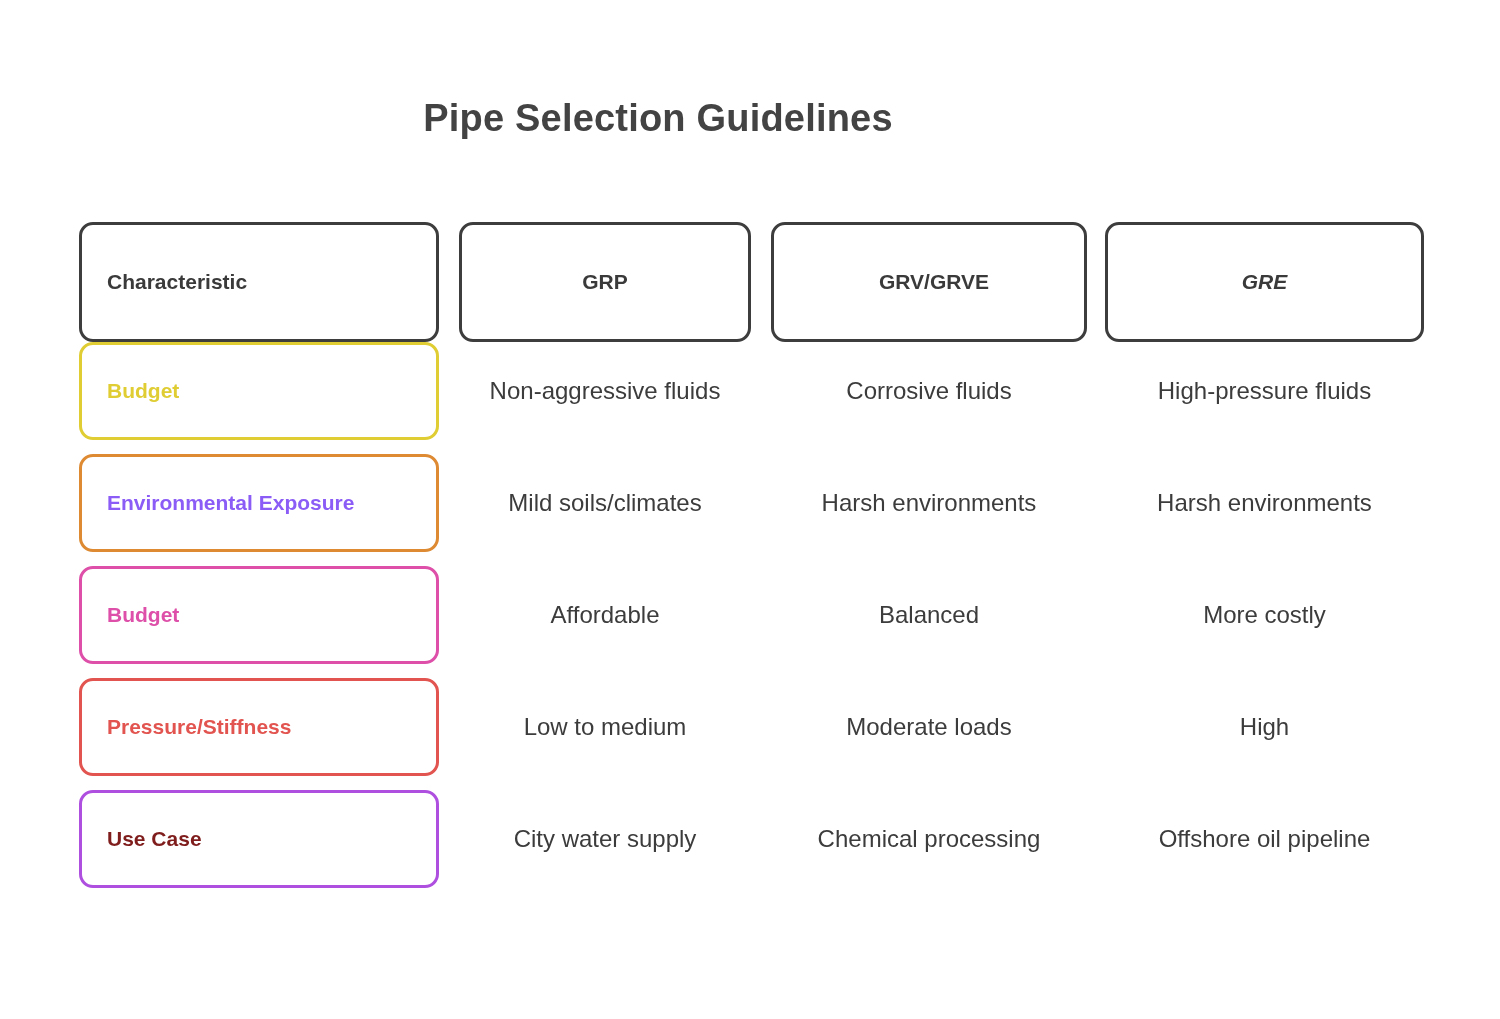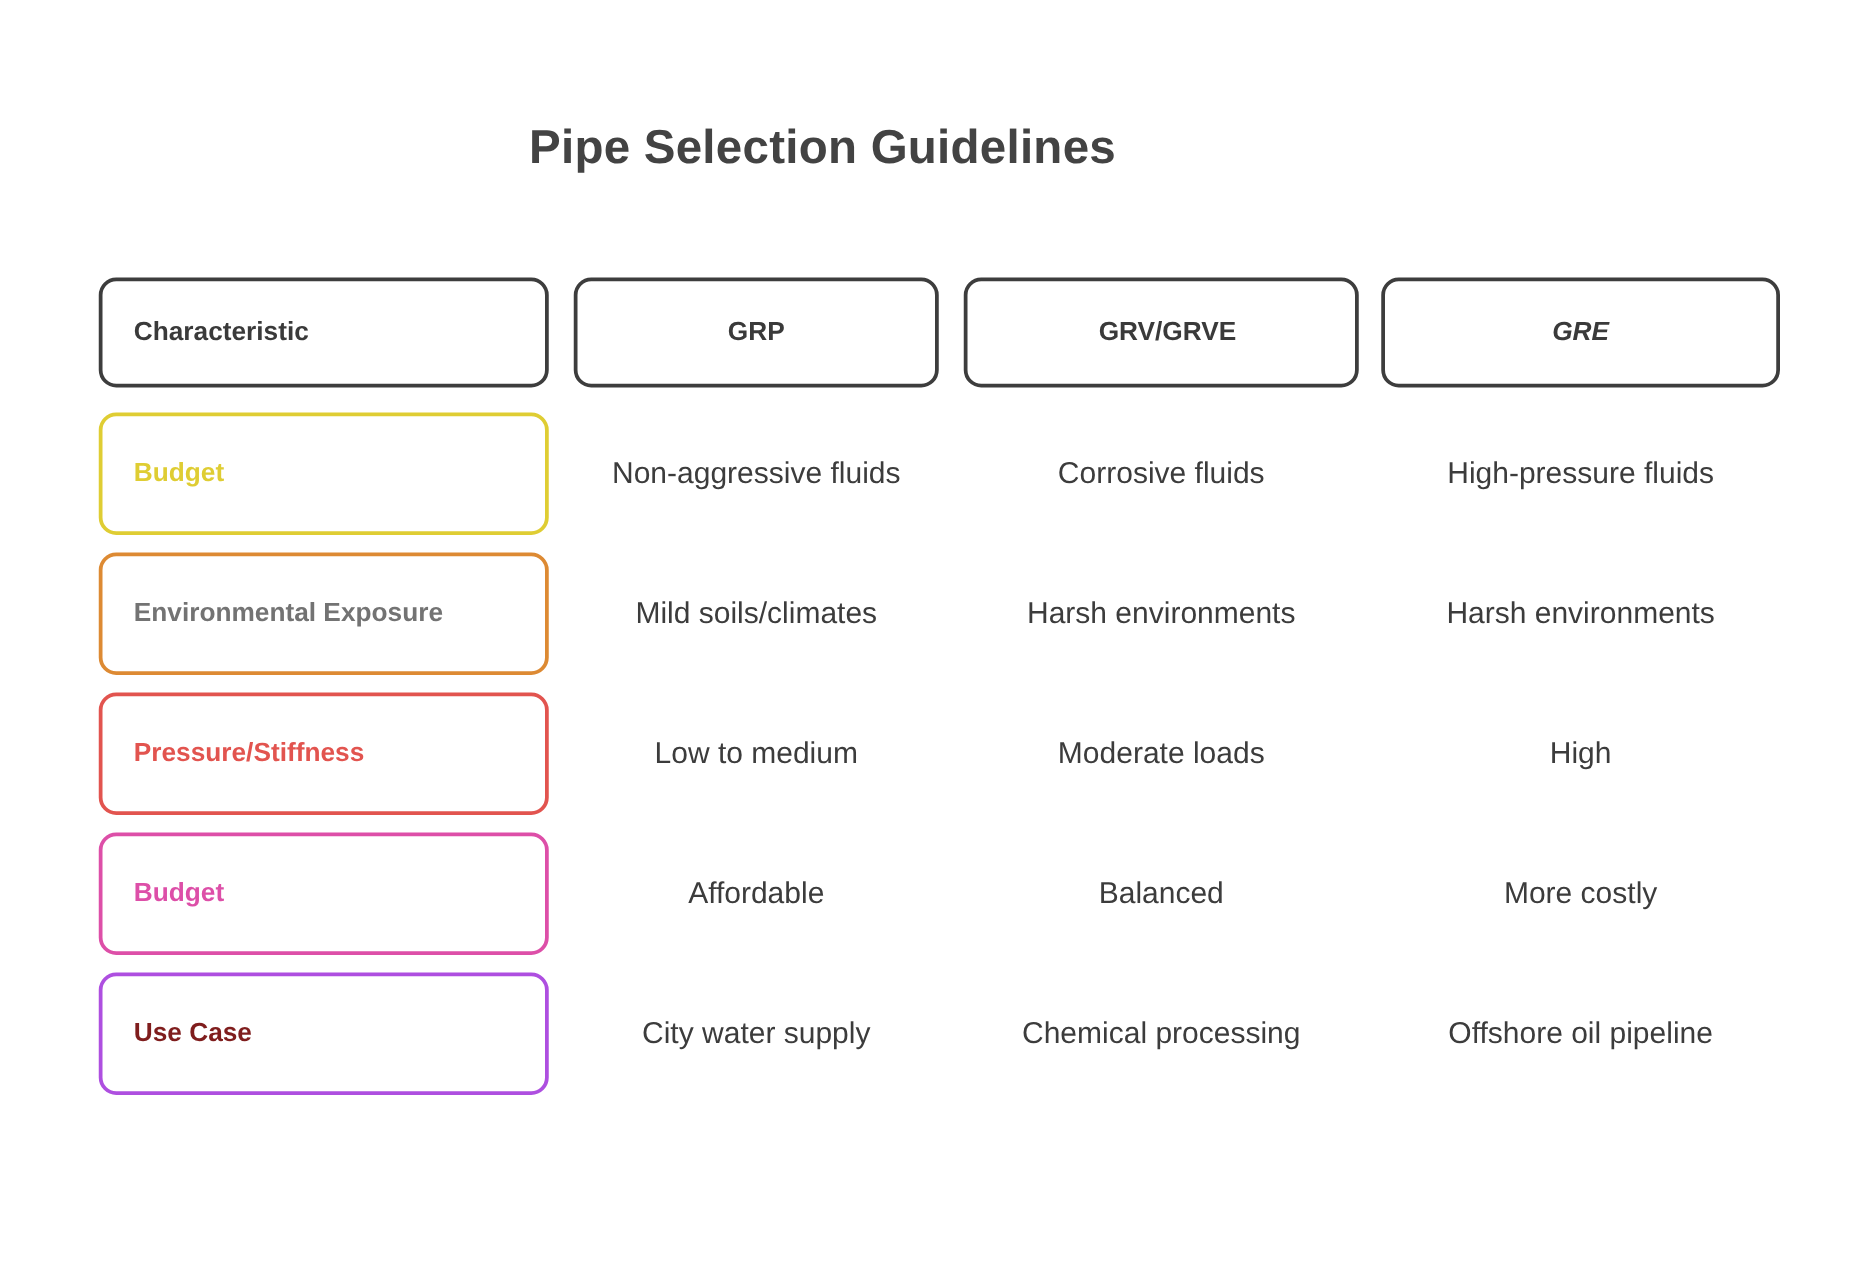--- a/index.html
+++ b/index.html
@@ -45,21 +45,21 @@
 
   .row {
     display: grid;
     grid-template-columns: 360px 20px 292px 20px 316px 18px 319px;
     align-items: stretch;
   }
 
   .spacer { }
 
   
-  .header-row { height: 88px; margin-bottom: 20px; }
+  .header-row { height: 120px; }
 
   .hcell {
     border: 3px solid #3d3d3d;
     border-radius: 14px;
     background: #ffffff;
     display: flex;
     align-items: center;
     justify-content: center;
     font-size: 21px;
     font-weight: bold;
@@ -122,47 +122,47 @@
       <div class="label-cell" style="border-color: rgb(223, 205, 51); color: rgb(223, 205, 51);">Budget</div>
       <div class="spacer"></div>
       <div class="value-cell">Non-aggressive fluids</div>
       <div class="spacer"></div>
       <div class="value-cell">Corrosive fluids</div>
       <div class="spacer"></div>
       <div class="value-cell">High-pressure fluids</div>
     </div>
 
     <div class="row data-row">
-      <div class="label-cell" style="border-color: rgb(221, 138, 51); color: #737373;">Environmental Exposure</div>
+      <div class="label-cell" style="border-color: rgb(221, 138, 51); color: #8b5cf6;">Environmental Exposure</div>
       <div class="spacer"></div>
       <div class="value-cell">Mild soils/climates</div>
       <div class="spacer"></div>
       <div class="value-cell">Harsh environments</div>
       <div class="spacer"></div>
       <div class="value-cell">Harsh environments</div>
+    </div>
+
+    <div class="row data-row">
+      <div class="label-cell" style="border-color: rgb(221, 79, 168); color: rgb(221, 79, 168);">Budget</div>
+      <div class="spacer"></div>
+      <div class="value-cell">Affordable</div>
+      <div class="spacer"></div>
+      <div class="value-cell">Balanced</div>
+      <div class="spacer"></div>
+      <div class="value-cell">More costly</div>
     </div>
 
     <div class="row data-row">
       <div class="label-cell" style="border-color: rgb(226, 84, 79); color: rgb(226, 84, 79);">Pressure/Stiffness</div>
       <div class="spacer"></div>
       <div class="value-cell">Low to medium</div>
       <div class="spacer"></div>
       <div class="value-cell">Moderate loads</div>
       <div class="spacer"></div>
       <div class="value-cell">High</div>
-    </div>
-
-    <div class="row data-row">
-      <div class="label-cell" style="border-color: rgb(221, 79, 168); color: rgb(221, 79, 168);">Budget</div>
-      <div class="spacer"></div>
-      <div class="value-cell">Affordable</div>
-      <div class="spacer"></div>
-      <div class="value-cell">Balanced</div>
-      <div class="spacer"></div>
-      <div class="value-cell">More costly</div>
     </div>
 
     <div class="row data-row">
       <div class="label-cell" style="border-color: rgb(174, 79, 224); color: #7f1d1d;">Use Case</div>
       <div class="spacer"></div>
       <div class="value-cell">City water supply</div>
       <div class="spacer"></div>
       <div class="value-cell">Chemical processing</div>
       <div class="spacer"></div>
       <div class="value-cell">Offshore oil pipeline</div>

